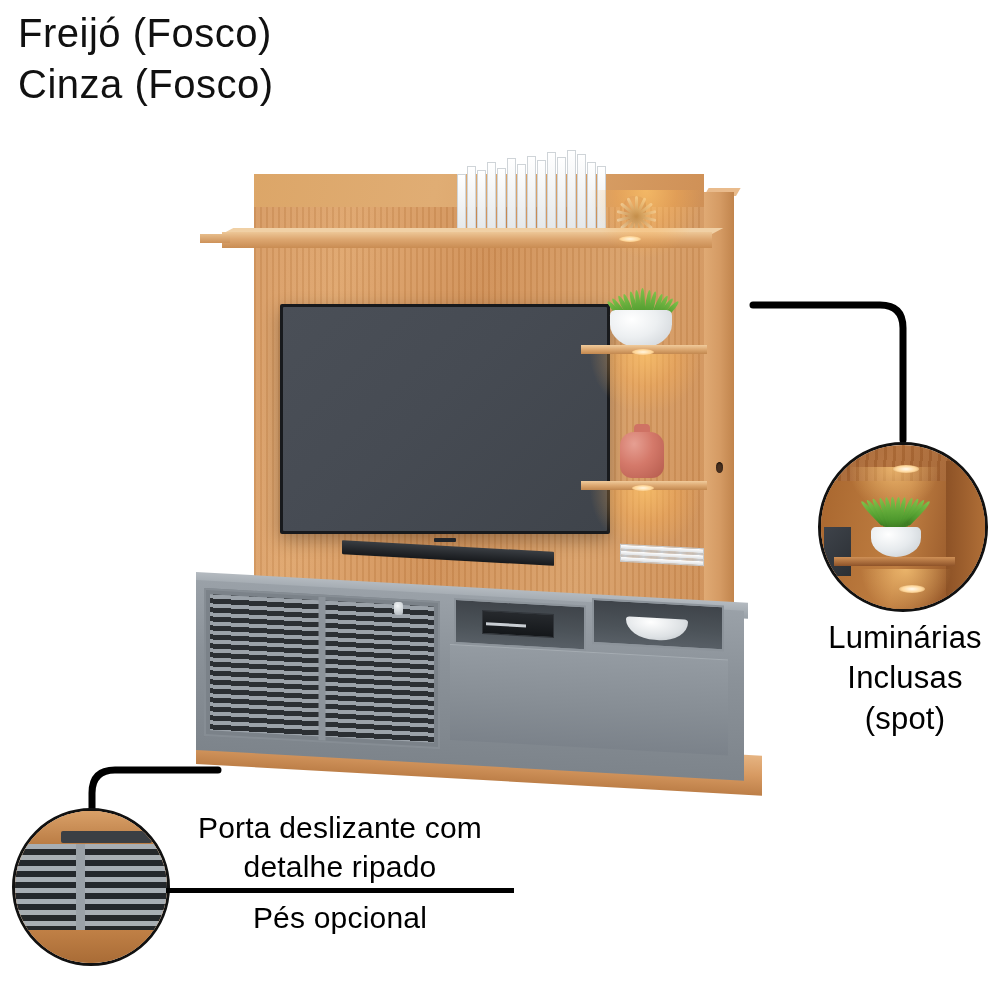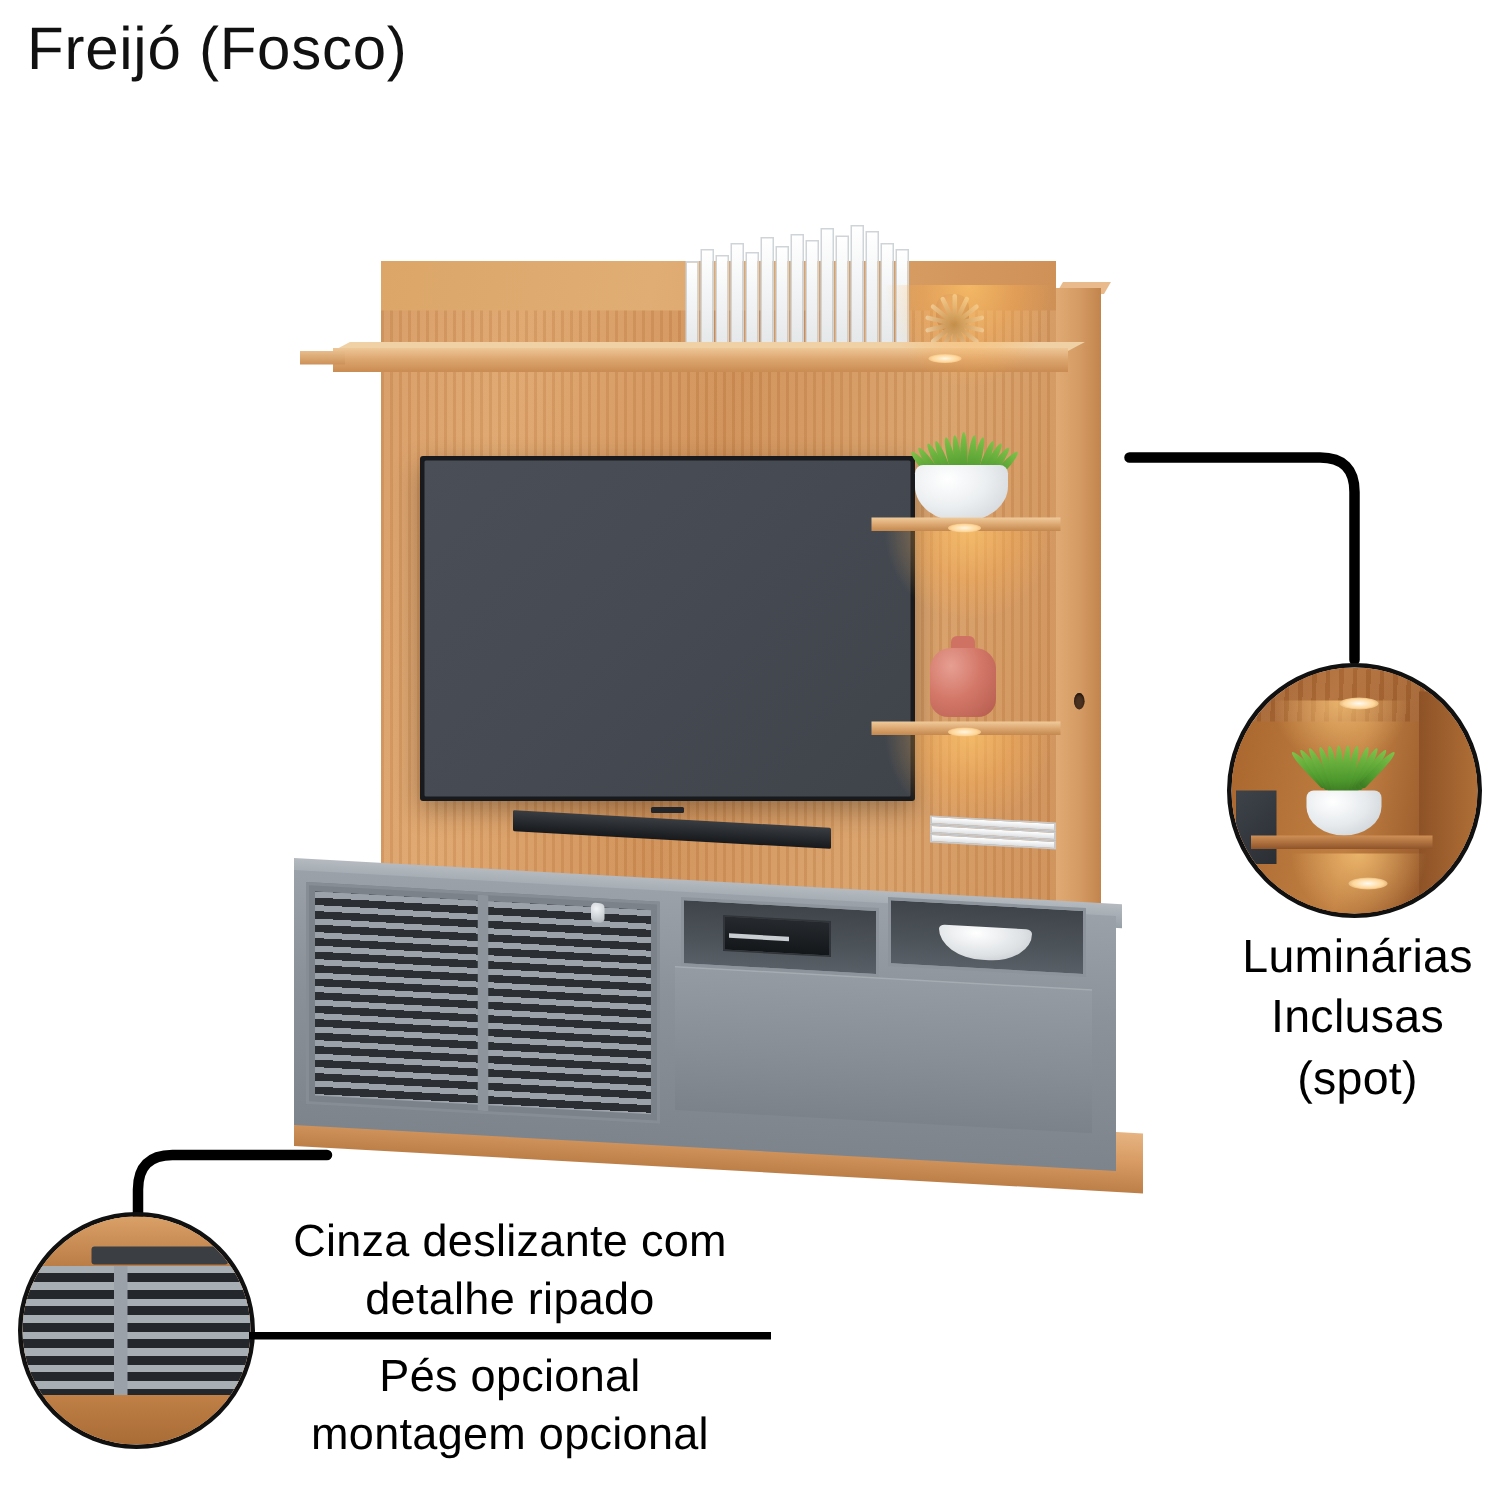--- a/index.html
+++ b/index.html
@@ -278,20 +278,21 @@
     position: absolute; left: 166px; top: 888px; width: 348px; height: 5px; background: #000;
   }
 </style>
 </head>
 <body>
 
 <div id="stage">
 
   <div class="title-block">
     <div class="title-line">Freijó (Fosco)</div>
+    <div class="title-line">Cinza (Fosco)</div>
   </div>
 
   <div id="furniture">
 
     <div class="panel-right-top"></div>
     <div class="panel-right-edge"></div>
     <div class="grommet"></div>
 
     <div class="top-riser"></div>
     <div class="panel-main"></div>
@@ -437,24 +438,23 @@
     <div class="rip-wood-bot"></div>
   </div>
 
   <div class="anno" id="anno-lum">
     <div>Luminárias</div>
     <div>Inclusas</div>
     <div>(spot)</div>
   </div>
 
   <div class="anno" id="anno-porta">
-    <div>Cinza deslizante com</div>
+    <div>Porta deslizante com</div>
     <div>detalhe ripado</div>
   </div>
 
   <div class="anno-rule"></div>
 
   <div class="anno" id="anno-pes">
     <div>Pés opcional</div>
-    <div>montagem opcional</div>
   </div>
 
 </div>
 
 </body></html>

